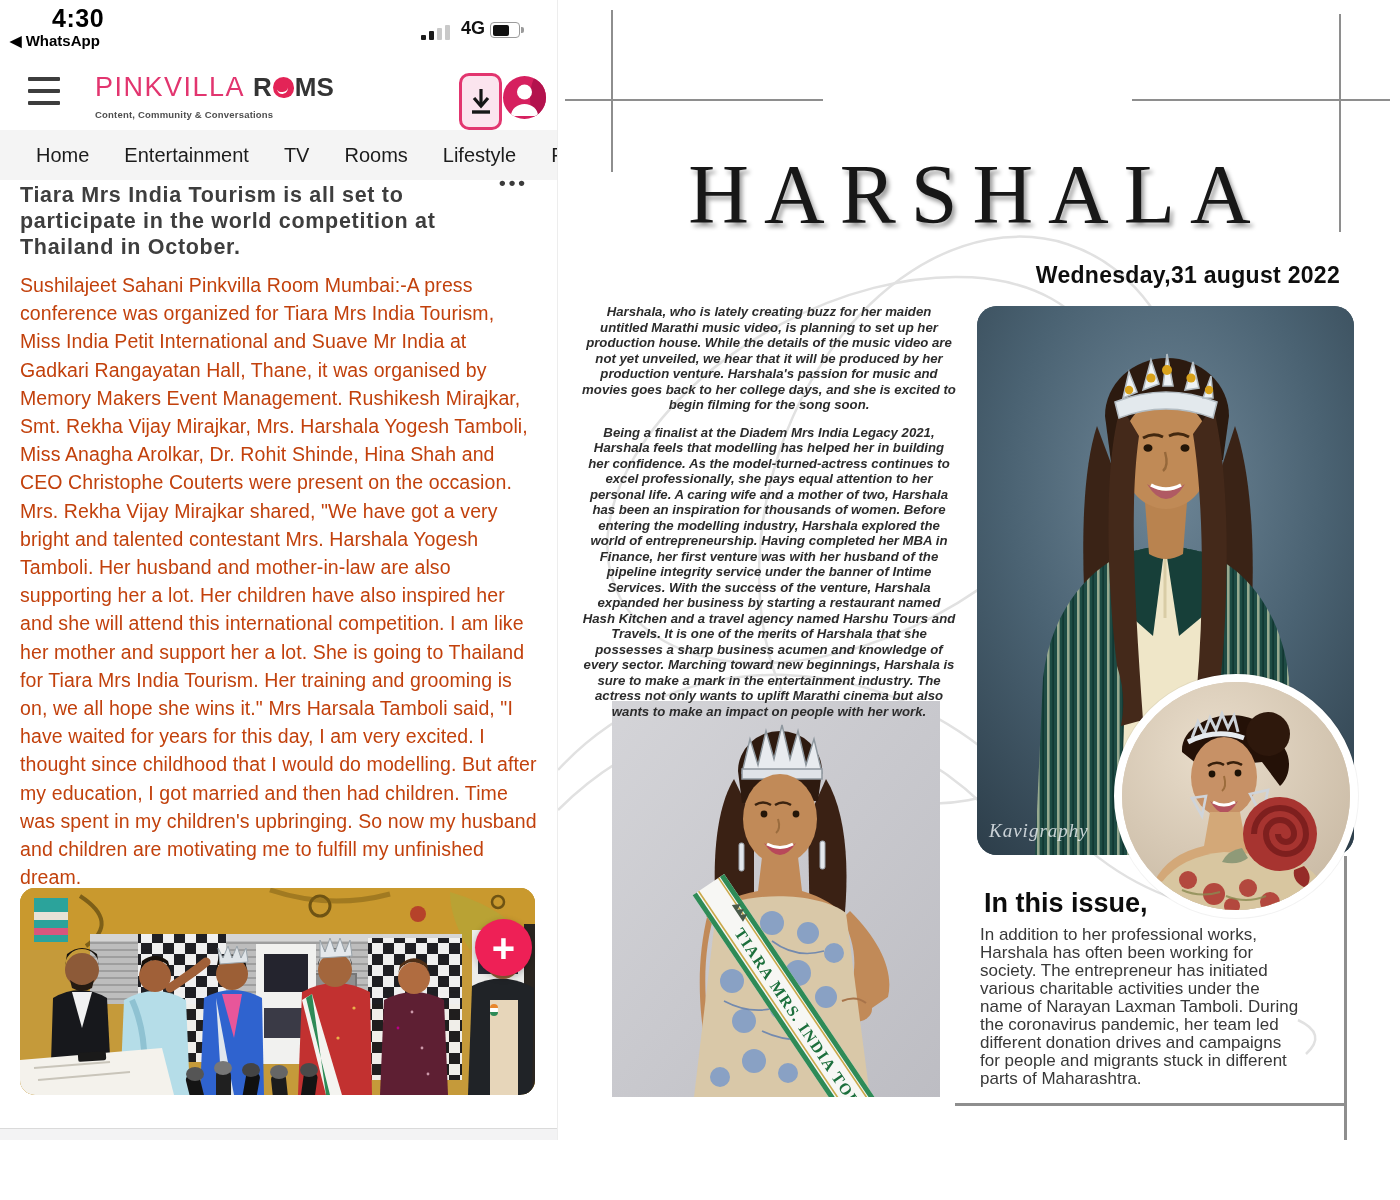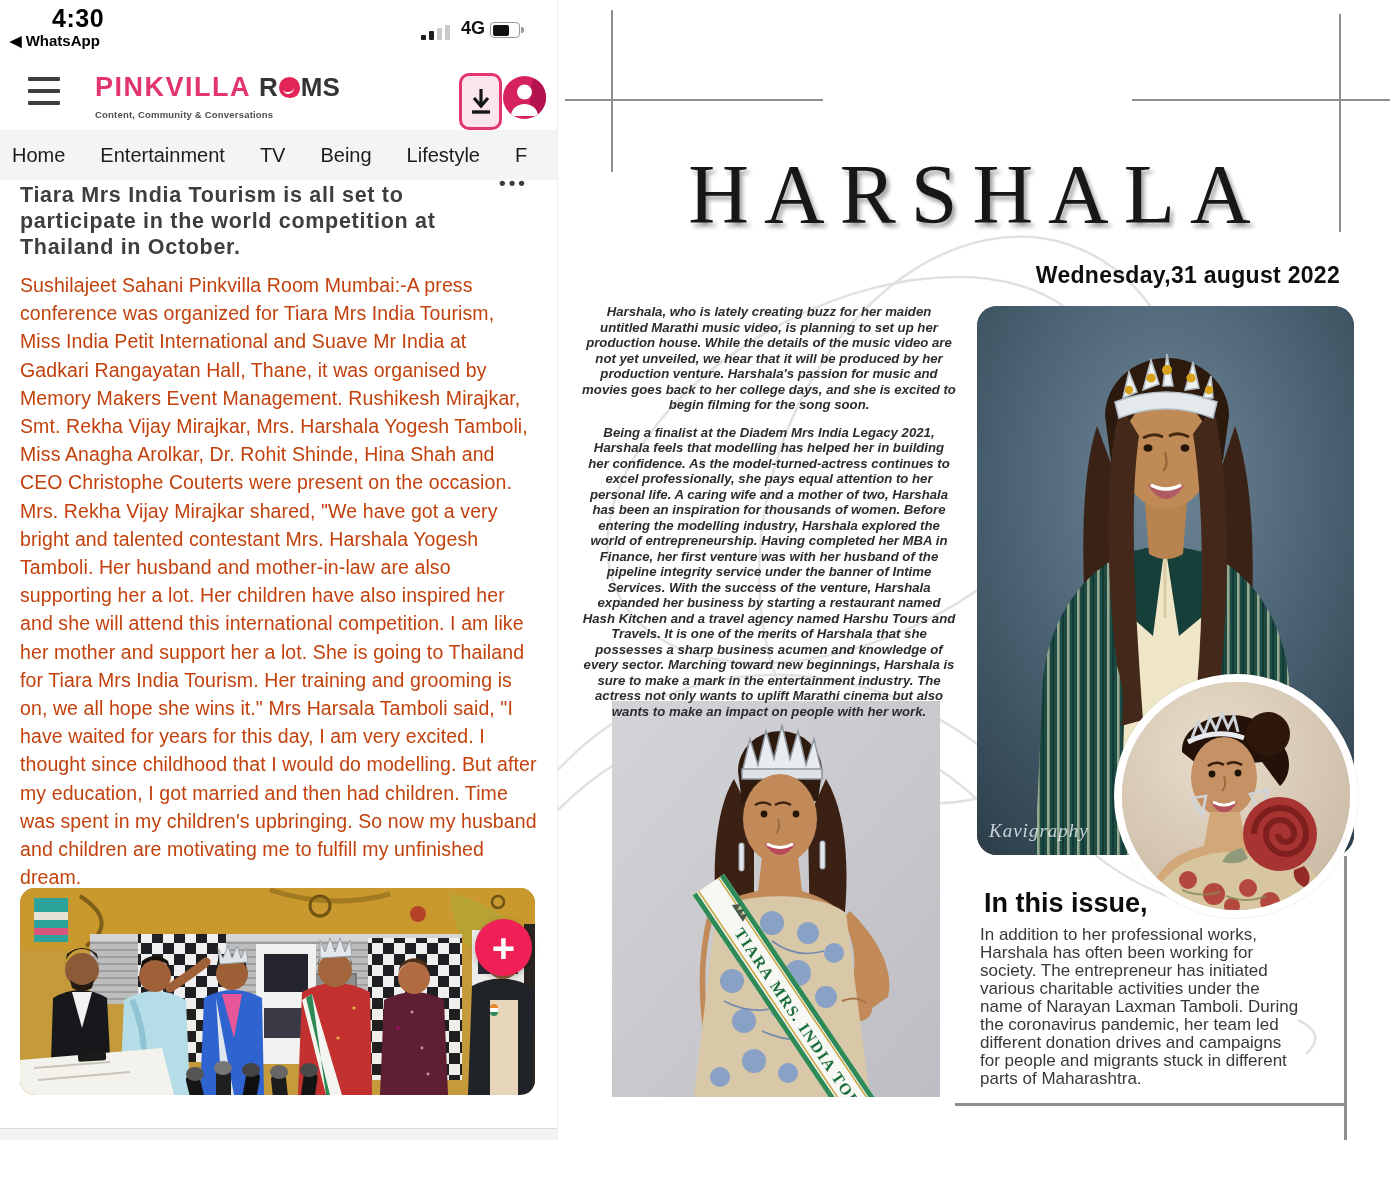--- a/index.html
+++ b/index.html
@@ -17,29 +17,29 @@
   .sig .b3{left:16px;height:12px;background:#c9c9c9;} .sig .b4{left:24px;height:15px;background:#c9c9c9;}
   .st-4g{left:461px;top:18px;font-size:18px;font-weight:600;color:#111;}
   .batt{left:490px;top:22px;width:28px;height:14px;border:1.5px solid #9b9b9b;border-radius:4px;}
   .batt i{position:absolute;left:1.5px;top:1.5px;bottom:1.5px;width:16px;background:#111;border-radius:2px;}
   .batt::after{content:"";position:absolute;right:-5px;top:4px;width:3px;height:6px;background:#9b9b9b;border-radius:0 2px 2px 0;}
 
   .burger{left:28px;top:77px;width:32px;height:32px;cursor:pointer;}
   .burger span{display:block;width:32px;height:4px;background:#3d3d3d;margin:0 0 8px 0;border-radius:1px;}
   .logo{left:95px;top:72px;width:260px;}
   .logo-line{display:flex;align-items:center;gap:8px;}
-  .logo-main{color:#e2356f;font-size:27px;font-weight:700;letter-spacing:1.5px;}
+  .logo-main{color:#e2356f;font-size:27px;font-weight:400;letter-spacing:1.5px;}
   .logo-rooms{color:#343434;font-size:26px;font-weight:800;display:flex;align-items:center;}
   .logo-o{display:inline-block;width:21px;height:21px;margin:0 1px;background:#e32457;border-radius:50% 50% 45% 50%;position:relative;}
   .logo-o::after{content:"";position:absolute;left:4px;top:9px;width:11px;height:6px;border-bottom:2.5px solid #fff;border-radius:0 0 8px 8px;transform:rotate(-8deg);}
   .tagline{font-size:9.5px;font-weight:700;color:#4e4e4e;margin-top:6px;letter-spacing:.2px;}
   .dl-btn{left:459px;top:73px;width:37px;height:51px;background:#fbe4ee;border:3px solid #e2356f;border-radius:10px;display:flex;align-items:center;justify-content:center;cursor:pointer;}
   .profile-btn{left:503px;top:76px;width:43px;height:43px;border-radius:50%;background:#d6205f;overflow:hidden;cursor:pointer;}
   .profile-btn::before{content:"";position:absolute;right:-8px;top:-4px;width:24px;height:52px;background:#b3124d;border-radius:50%;}
-  .navbar{left:0;top:130px;width:558px;height:50px;background:#f4f4f4;display:flex;align-items:center;gap:35px;padding-left:12px;box-sizing:border-box;white-space:nowrap;overflow:hidden;}
+  .navbar{left:0;top:130px;width:558px;height:50px;background:#f4f4f4;display:flex;align-items:center;gap:35px;padding-left:36px;box-sizing:border-box;white-space:nowrap;overflow:hidden;}
   .navbar span{font-size:20px;color:#1c1c1c;cursor:pointer;}
   .dots{left:499px;top:172px;font-size:19px;letter-spacing:3px;color:#3c3c3c;font-weight:700;cursor:pointer;}
   .a-title{left:20px;top:182px;width:470px;font-size:21.5px;line-height:26px;font-weight:700;color:#3e3e3e;letter-spacing:.7px;}
   .a-body{left:20px;top:271px;width:518px;font-size:19.5px;line-height:28.2px;color:#c2410c;letter-spacing:.1px;}
   .press-photo{left:20px;top:888px;width:515px;height:207px;border-radius:15px;overflow:hidden;background:#c59a3a;}
   .fab{left:475px;top:919px;width:57px;height:57px;border-radius:50%;background:#ee2056;color:#fff;display:flex;align-items:center;justify-content:center;font-size:40px;font-weight:700;line-height:1;cursor:pointer;box-shadow:0 2px 6px rgba(0,0,0,.25);}
   .urlbar{left:0;top:1128px;width:558px;height:47px;background:#f3f3f4;border-top:1px solid #dadada;border-bottom:4px solid #be185d;display:flex;align-items:center;justify-content:center;gap:8px;}
   .urlbar .url{font-size:18.5px;color:#1f1f1f;}
   .lock{position:relative;width:13px;height:10px;background:#6d6d6d;border-radius:2px;margin-top:5px;}
   .lock::before{content:"";position:absolute;left:2px;top:-6px;width:9px;height:8px;border:2px solid #6d6d6d;border-bottom:none;border-radius:5px 5px 0 0;box-sizing:border-box;}
@@ -108,21 +108,21 @@
       <svg width="43" height="43" viewBox="0 0 43 43" style="position:relative;z-index:1">
         <circle cx="21.5" cy="16" r="7.5" fill="#ffffff"></circle>
         <path d="M8,40 a13.5,12 0 0 1 27,0 Z" fill="#ffffff"></path>
       </svg>
     </div>
 
     <div class="abs navbar">
       <span>Home</span>
       <span>Entertainment</span>
       <span>TV</span>
-      <span>Being</span>
+      <span>Rooms</span>
       <span>Lifestyle</span>
       <span>F</span>
     </div>
 
     <div class="abs dots">•••</div>
 
     <div class="abs a-title">Tiara Mrs India Tourism is all set to participate in the world competition at Thailand in October.</div>
     <div class="abs a-body">Sushilajeet Sahani Pinkvilla Room Mumbai:-A press conference was organized for Tiara Mrs India Tourism, Miss India Petit International and Suave Mr India at Gadkari Rangayatan Hall, Thane, it was organised by Memory Makers Event Management. Rushikesh Mirajkar, Smt. Rekha Vijay Mirajkar, Mrs. Harshala Yogesh Tamboli, Miss Anagha Arolkar, Dr. Rohit Shinde, Hina Shah and CEO Christophe Couterts were present on the occasion. Mrs. Rekha Vijay Mirajkar shared, "We have got a very bright and talented contestant Mrs. Harshala Yogesh Tamboli. Her husband and mother-in-law are also supporting her a lot. Her children have also inspired her and she will attend this international competition. I am like her mother and support her a lot. She is going to Thailand for Tiara Mrs India Tourism. Her training and grooming is on, we all hope she wins it." Mrs Harsala Tamboli said, "I have waited for years for this day, I am very excited. I thought since childhood that I would do modelling. But after my education, I got married and then had children. Time was spent in my children's upbringing. So now my husband and children are motivating me to fulfill my unfinished dream.</div>
 
     <div class="abs press-photo">

